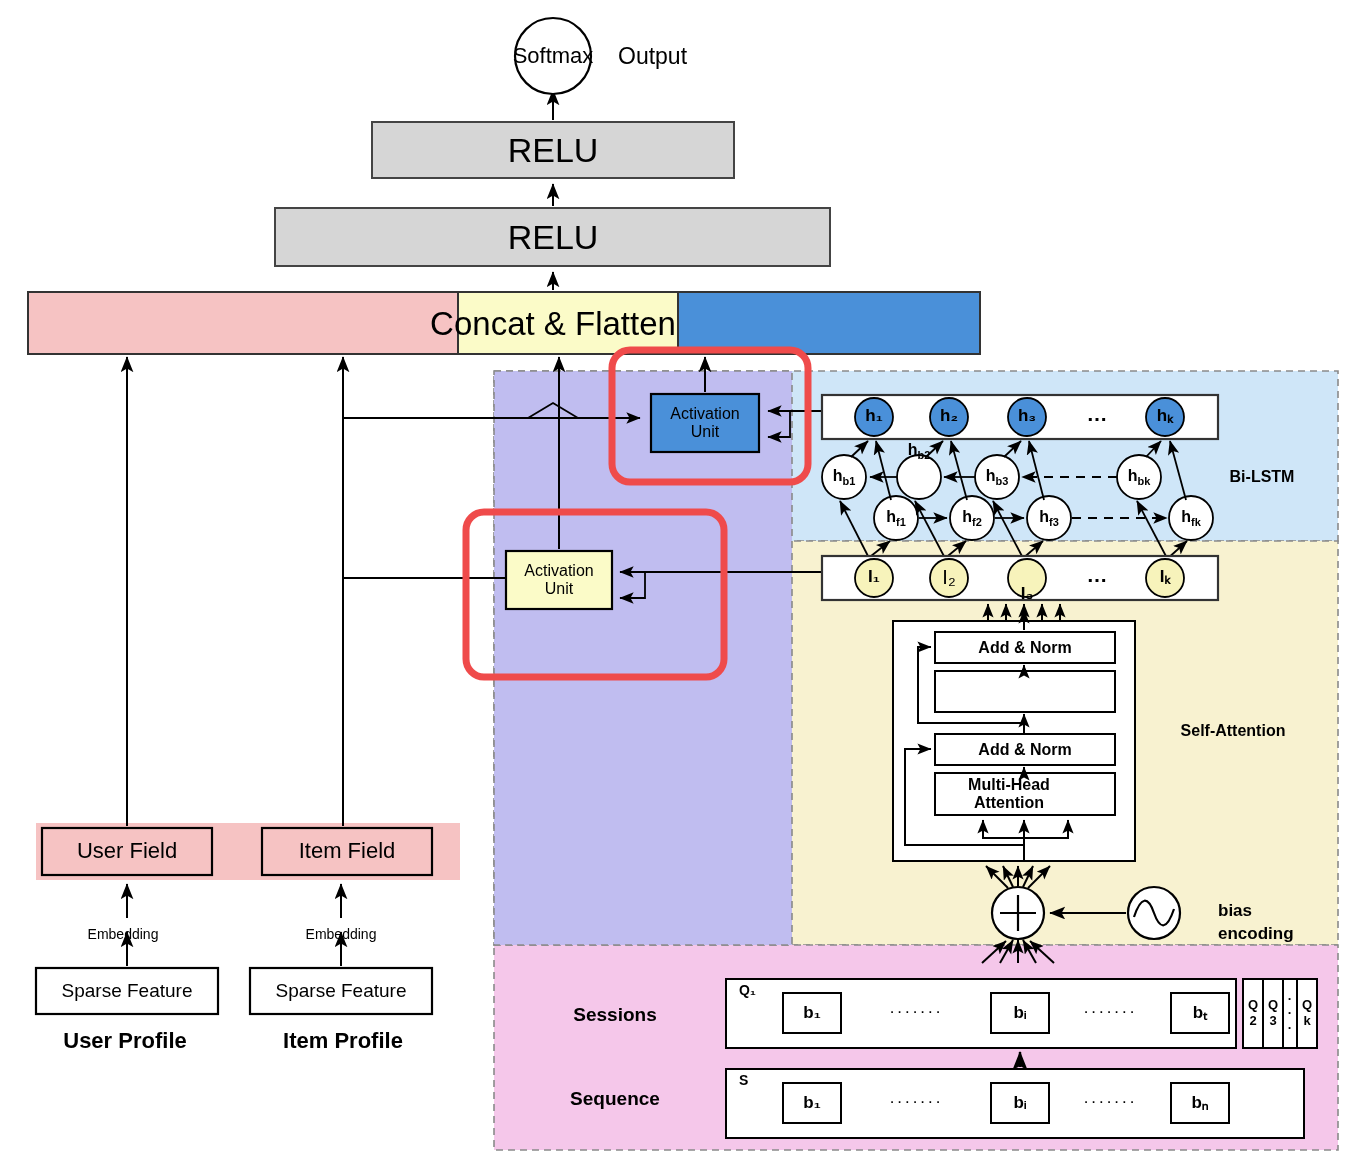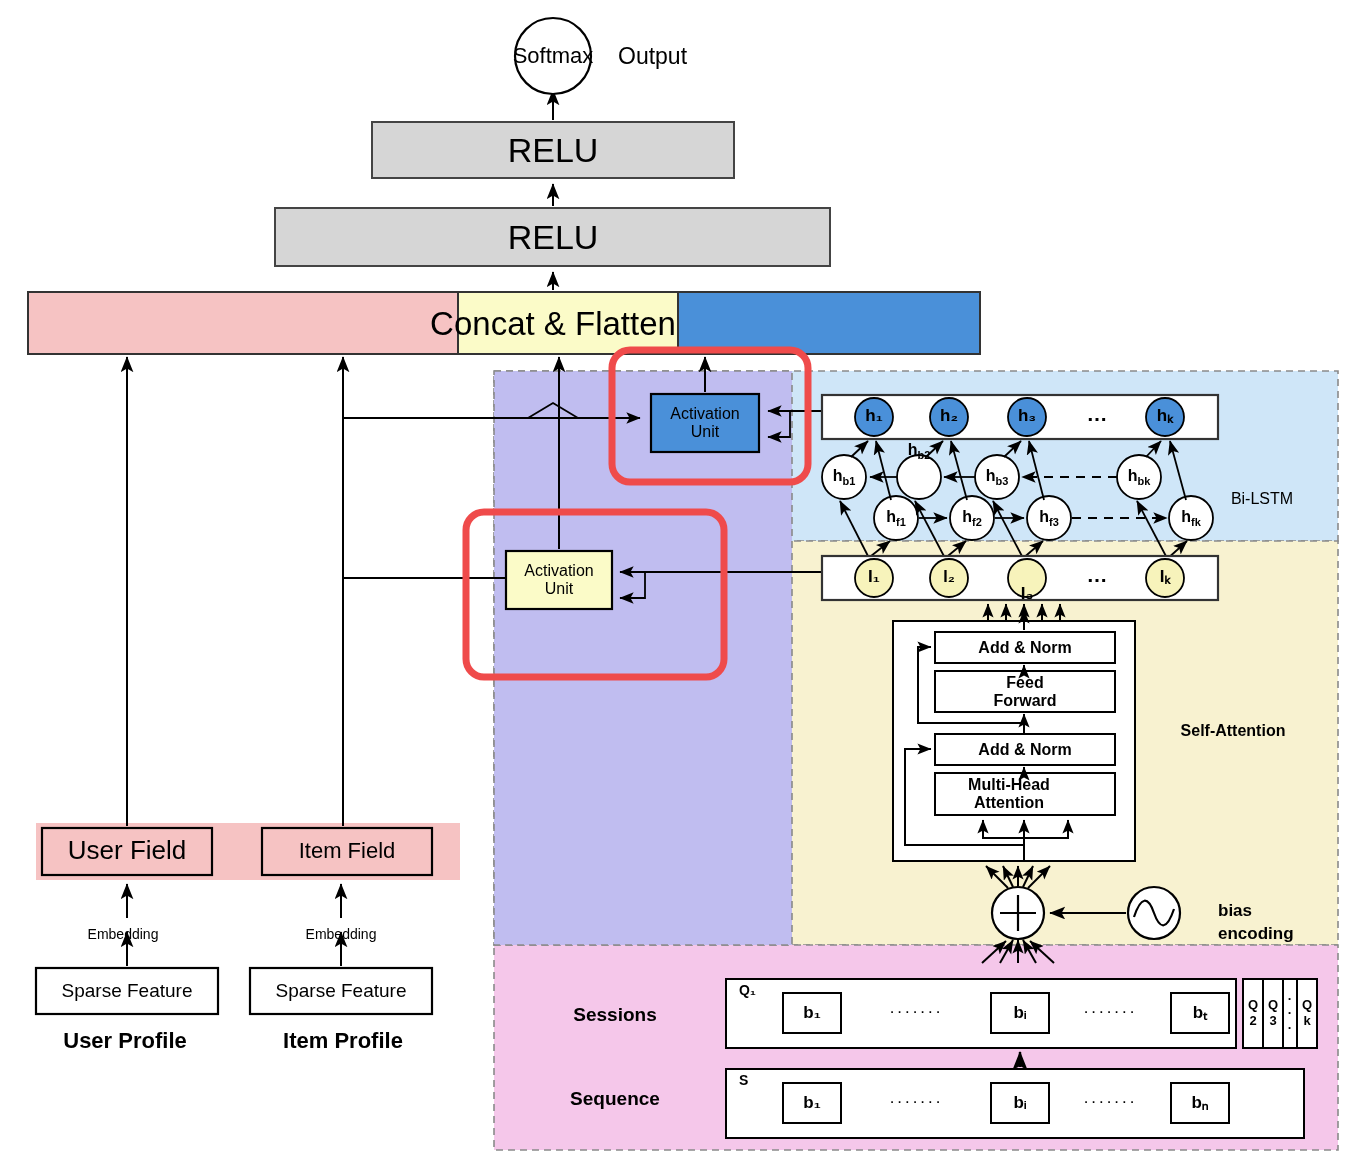--- a/index.html
+++ b/index.html
@@ -253,58 +253,56 @@
   <div class="lbl ctr" style="left:553px; top:150px; font-size:34px;">RELU</div>
   <div class="lbl ctr" style="left:553px; top:237px; font-size:34px;">RELU</div>
 
   <div class="lbl ctr" style="left:553px; top:324px; font-size:33px;">Concat &amp; Flatten</div>
 
   <div class="lbl boxtext" style="left:651px; top:394px; width:108px; height:58px;
        font-size:16px; color:#000;">Activation<br>Unit</div>
   <div class="lbl boxtext" style="left:506px; top:551px; width:106px; height:58px;
        font-size:16px;">Activation<br>Unit</div>
 
-  <div class="lbl ctr" style="left:127px; top:851px; font-size:26px;">User Field</div>
+  <div class="lbl ctr" style="left:127px; top:851px; font-size:22px;">User Field</div>
   <div class="lbl ctr" style="left:347px; top:851px; font-size:22px;">Item Field</div>
   <div class="lbl ctr" style="left:123px; top:935px; font-size:14px;">Embedding</div>
   <div class="lbl ctr" style="left:341px; top:935px; font-size:14px;">Embedding</div>
   <div class="lbl ctr" style="left:127px; top:991px; font-size:19px;">Sparse Feature</div>
   <div class="lbl ctr" style="left:341px; top:991px; font-size:19px;">Sparse Feature</div>
   <div class="lbl ctr" style="left:125px; top:1041px; font-size:22px; font-weight:bold;">User Profile</div>
   <div class="lbl ctr" style="left:343px; top:1041px; font-size:22px; font-weight:bold;">Item Profile</div>
 
-  <div class="lbl ctr" style="left:1262px; top:477px; font-size:16px; font-weight:normal;margin-top:22px;">Bi-LSTM</div>
+  <div class="lbl ctr" style="left:1262px; top:477px; font-size:16px; font-weight:bold;">Bi-LSTM</div>
   <div class="lbl ctr" style="left:1233px; top:731px; font-size:16px; font-weight:bold;">Self-Attention</div>
 
   <div class="lbl ctr" style="left:874px; top:416px; font-size:17px; font-weight:bold;">h₁</div>
   <div class="lbl ctr" style="left:949px; top:416px; font-size:17px; font-weight:bold;">h₂</div>
   <div class="lbl ctr" style="left:1027px; top:416px; font-size:17px; font-weight:bold;">h₃</div>
   <div class="lbl ctr" style="left:1165px; top:416px; font-size:17px; font-weight:bold;text-align:right;">hₖ</div>
   <div class="lbl ctr" style="left:1097px; top:414px; font-size:21px; font-weight:bold;">…</div>
 
   <div class="lbl ctr" style="left:844px; top:477px; font-size:16px; font-weight:bold;">h<sub style="font-size:11px">b1</sub></div>
   <div class="lbl ctr" style="left:919px; top:451px; font-size:16px; font-weight:bold;">h<sub style="font-size:11px">b2</sub></div>
   <div class="lbl ctr" style="left:997px; top:477px; font-size:16px; font-weight:bold;">h<sub style="font-size:11px">b3</sub></div>
   <div class="lbl ctr" style="left:1139px; top:477px; font-size:16px; font-weight:bold;">h<sub style="font-size:11px">bk</sub></div>
 
   <div class="lbl ctr" style="left:896px; top:518px; font-size:16px; font-weight:bold;">h<sub style="font-size:11px">f1</sub></div>
   <div class="lbl ctr" style="left:972px; top:518px; font-size:16px; font-weight:bold;">h<sub style="font-size:11px">f2</sub></div>
   <div class="lbl ctr" style="left:1049px; top:518px; font-size:16px; font-weight:bold;">h<sub style="font-size:11px">f3</sub></div>
   <div class="lbl ctr" style="left:1191px; top:518px; font-size:16px; font-weight:bold;">h<sub style="font-size:11px">fk</sub></div>
 
   <div class="lbl ctr" style="left:874px; top:577px; font-size:17px; font-weight:bold;">I₁</div>
-  <div class="lbl ctr" style="left:949px; top:577px; font-size:16px; font-weight:bold;">I₂</div>
+  <div class="lbl ctr" style="left:949px; top:577px; font-size:20px; font-weight:normal;">I₂</div>
   <div class="lbl ctr" style="left:1027px; top:577px; font-size:17px; font-weight:bold;margin-top:17px;">I₃</div>
   <div class="lbl ctr" style="left:1165px; top:577px; font-size:17px; font-weight:bold;">Iₖ</div>
   <div class="lbl ctr" style="left:1097px; top:575px; font-size:21px; font-weight:bold;">…</div>
 
   <div class="lbl boxtext" style="left:935px; top:632px; width:180px; height:31px;
        font-size:16px; font-weight:bold;">Add &amp; Norm</div>
-  <div class="lbl boxtext" style="left:935px; top:671px; width:180px; height:41px;
-       font-size:16px; font-weight:bold;">Feed<br>Forward</div>
   <div class="lbl boxtext" style="left:935px; top:734px; width:180px; height:31px;
        font-size:16px; font-weight:bold;">Add &amp; Norm</div>
   <div class="lbl boxtext" style="left:935px; top:773px; width:148px; height:42px;
        font-size:16px; font-weight:bold;">Multi-Head<br>Attention</div>
 
   <div class="lbl" style="left:1218px; top:900px; font-size:17px; font-weight:bold;
        line-height:1.35;">bias<br>encoding</div>
 
   <div class="lbl ctr" style="left:615px; top:1015px; font-size:19px; font-weight:bold;">Sessions</div>
   <div class="lbl ctr" style="left:615px; top:1099px; font-size:19px; font-weight:bold;">Sequence</div>

